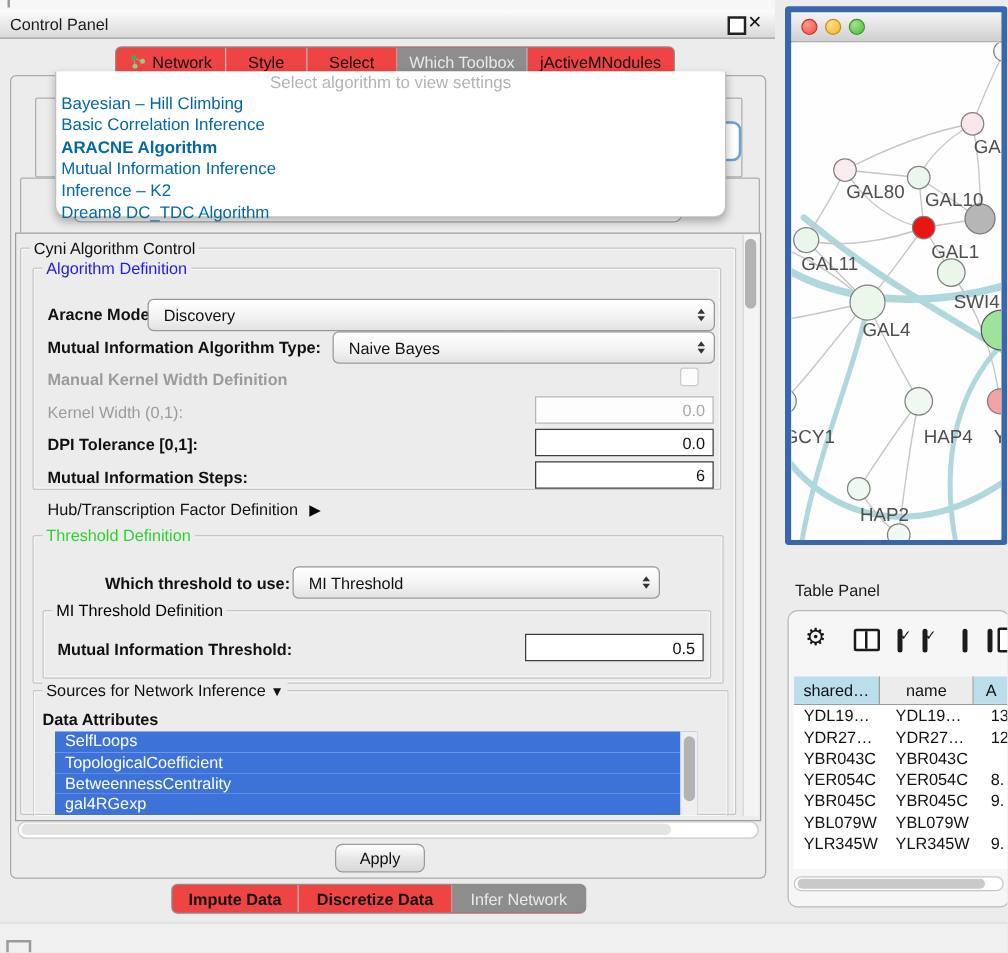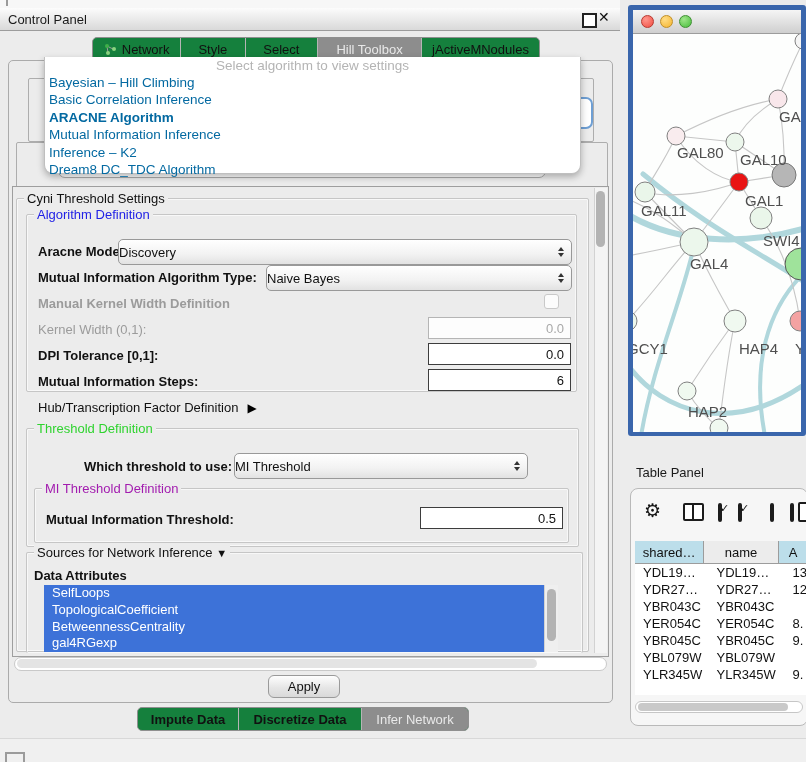--- a/index.html
+++ b/index.html
@@ -3,33 +3,33 @@
 <meta charset="utf-8">
 <style>
   html,body{margin:0;padding:0;}
   body{font-family:"Liberation Sans","DejaVu Sans",sans-serif;background:#ececec;}
   #stage{position:relative;width:806px;height:762px;overflow:hidden;background:#ececec;font-size:13px;color:#111;}
   .abs{position:absolute;}
   .b{font-weight:bold;}
   
   .ptitle{background:linear-gradient(180deg,#fcfcfc,#d9d9d9);border-bottom:1px solid #9c9c9c;display:flex;align-items:center;}
   
-  .tabbar{display:flex;background:#15803d;border:1px solid #8f8f8f;border-radius:5px;overflow:hidden;height:22px;}
+  .tabbar{display:flex;background:#ef4444;border:1px solid #8f8f8f;border-radius:5px;overflow:hidden;height:22px;}
   .seg{display:flex;align-items:center;justify-content:center;gap:5px;border-right:1px solid #b5b5b5;font-size:13px;color:#111;white-space:nowrap;}
   .seg:last-child{border-right:none;}
   .seg.sel{background:#8d8d8d;color:#e9e9e9;}
   
   .popup{background:#fff;border:1px solid #bfbfbf;border-top:none;border-radius:0 0 9px 9px;box-shadow:0 3px 7px rgba(0,0,0,.28);}
   .popitem{height:17.4px;line-height:17.4px;padding-left:4px;font-size:13.5px;color:#0369a1;}
   
   .grp{border:1px solid #c6c6c6;border-radius:2px;box-shadow:inset 0 0 0 1px rgba(255,255,255,.65);}
   .gt{position:absolute;top:-8px;left:7px;background:#ececec;padding:0 3px;font-size:13px;line-height:15px;white-space:nowrap;}
   
   .combo{background:linear-gradient(180deg,#ffffff,#f2f2f2 60%,#e2e2e2);border:1px solid #999;border-radius:5px;display:flex;align-items:center;font-size:13px;}
-  .combo .cv{flex:1;white-space:nowrap;overflow:hidden;}
+  .combo .cv{padding-left:12px;flex:1;white-space:nowrap;overflow:hidden;}
   .arrs{display:flex;flex-direction:column;align-items:center;margin-right:7px;}
   .tri-u{width:0;height:0;border:3.5px solid transparent;border-bottom:4.5px solid #333;margin-bottom:2px;}
   .tri-d{width:0;height:0;border:3.5px solid transparent;border-top:4.5px solid #333;}
   .field{border:1px solid #3d3d3d;background:#fff;font-size:13px;text-align:right;padding-right:6px;display:flex;align-items:center;justify-content:flex-end;}
   .field.dis{border:1px solid #b5b5b5;background:#fdfdfd;color:#a9a9a9;}
   .lbl{font-size:13px;white-space:nowrap;}
   .dim{color:#9b9b9b;}
   
   .sbtrack{background:#f4f4f4;border-left:1px solid #d2d2d2;}
   .sbthumb{background:#b3b3b3;border-radius:5px;}
@@ -76,21 +76,21 @@
       </span>
       <span>Network</span>
     </div>
     <div class="seg" style="width:64px;">
         <span>Style</span>
       </div>
     <div class="seg" style="width:72px;">
         <span>Select</span>
       </div>
     <div class="seg sel" style="width:104px;">
-        <span>Hill Toolbox</span>
+        <span>Which Toolbox</span>
       </div>
     <div class="seg" style="width:118px;">
         <span>jActiveMNodules</span>
       </div>
   </div>
 
   <div class="abs" style="left:8px;top:60px;width:603px;height:641px;background:#ececec;border:1px solid #ababab;border-radius:5px;"></div>
 
   <div class="abs" style="left:28px;top:78px;width:564px;height:62px;border:1px solid #adadad;border-radius:2px;"></div>
   <div class="abs" style="left:70px;top:97px;width:519px;height:28px;border:2.5px solid #6e9fd4;border-radius:7px;background:#fff;"></div>
@@ -107,21 +107,21 @@
     <div class="popitem">Mutual Information Inference</div>
     <div class="popitem">Inference – K2</div>
     <div class="popitem">Dream8 DC_TDC Algorithm</div>
   </div>
 
   <div class="abs" style="left:12px;top:186px;width:595px;height:469px;border:1px solid #9e9e9e;background:#ececec;"></div>
   <div class="abs sbtrack" style="left:594px;top:188px;width:12px;height:465px;"></div>
   <div class="abs sbthumb" style="left:596px;top:191px;width:9px;height:56px;"></div>
 
   <div class="abs grp" style="left:16px;top:198px;width:571px;height:452px;">
-    <span class="gt" style="color:#111;">Cyni Threshold Settings</span>
+    <span class="gt" style="color:#111;">Cyni Algorithm Control</span>
   </div>
 
   <div class="abs grp" style="left:26px;top:214px;width:549px;height:176px;text-align:center;">
     <span class="gt" style="color:#2121e6;">Algorithm Definition</span>
   </div>
 
   <div class="abs lbl b" style="left:38px;top:244px;">Aracne Mode:</div>
   <div class="abs combo" style="left:118px;top:239px;width:452px;height:24px;">
     <span class="cv">Discovery</span>
     <span class="arrs">
@@ -167,21 +167,21 @@
   </div>
   <div class="abs lbl b" style="left:84px;top:459px;">Which threshold to use:</div>
   <div class="abs combo" style="left:234px;top:453px;width:292px;height:24px;">
     <span class="cv">MI Threshold</span>
     <span class="arrs">
         <span class="tri-u"></span>
         <span class="tri-d"></span>
       </span>
   </div>
   <div class="abs grp" style="left:34px;top:488px;width:533px;height:53px;">
-    <span class="gt" style="color:#a21caf;">MI Threshold Definition</span>
+    <span class="gt" style="color:#000000;">MI Threshold Definition</span>
   </div>
   <div class="abs lbl b" style="left:46px;top:512px;">Mutual Information Threshold:</div>
   <div class="abs field" style="left:420px;top:507px;width:135px;height:20px;">
       <span>0.5</span>
     </div>
 
   <div class="abs grp" style="left:26px;top:552px;width:555px;height:100px;border-bottom:none;">
     <span class="gt" style="color:#111;">
       <span>Sources for Network Inference</span>
       <span style="font-size:11px;">▼</span>

